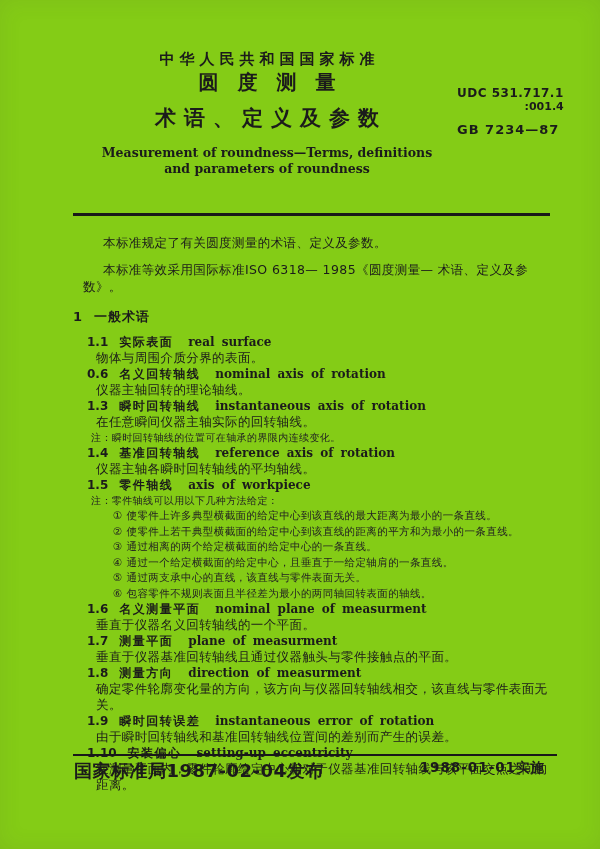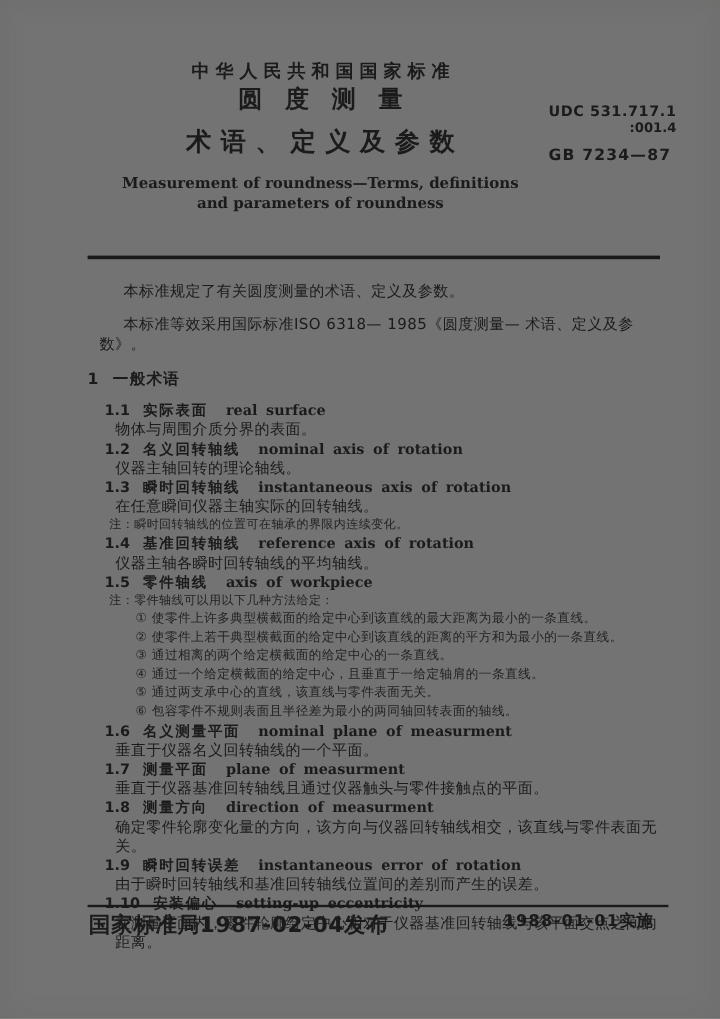--- a/index.html
+++ b/index.html
@@ -5,21 +5,21 @@
   html,body{margin:0;padding:0;}
   body{
     width:600px;height:849px;
     background:#eef0ee;
     font-family:"DejaVu Sans","Liberation Sans",sans-serif;
     color:#1b1b1b;
     -webkit-font-smoothing:antialiased;
   }
   .page{
     position:relative;width:600px;height:849px;overflow:hidden;
-    background:#737373;
+    background:#84cc16;
     box-shadow:inset 0 0 22px rgba(70,70,60,0.10);
   }
   
   .header-center{position:absolute;left:73px;top:50px;width:388px;text-align:center;}
   .org-title{font-size:15px;font-weight:bold;letter-spacing:5px;text-indent:5px;}
   .title-zh1{font-size:20px;font-weight:bold;letter-spacing:19px;text-indent:19px;white-space:nowrap;}
   .title-zh2{margin-top:8px;font-size:21px;font-weight:bold;letter-spacing:8px;text-indent:8px;white-space:nowrap;}
   .title-en{margin-top:13px;font-size:12.5px;font-weight:bold;line-height:16px;
             font-family:"DejaVu Serif","Liberation Serif",serif;}
   .udc-block{position:absolute;left:457px;top:86px;font-weight:bold;white-space:nowrap;}
@@ -84,21 +84,21 @@
     <div class="term-head">
       <span class="term-no">1.1</span><span class="term-zh">实际表面</span><span class="term-en">real surface</span>
     </div>
     <div class="term-body">
             <div class="term-def">物体与周围介质分界的表面。</div>
           </div>
   </div>
 
   <div class="term">
     <div class="term-head">
-      <span class="term-no">1.2</span><span class="term-zh">名义回转轴线</span><span class="term-en">nominal axis of rotation</span>
+      <span class="term-no">0.6</span><span class="term-zh">名义回转轴线</span><span class="term-en">nominal axis of rotation</span>
     </div>
     <div class="term-body">
             <div class="term-def">仪器主轴回转的理论轴线。</div>
           </div>
   </div>
 
   <div class="term">
     <div class="term-head">
       <span class="term-no">1.3</span><span class="term-zh">瞬时回转轴线</span><span class="term-en">instantaneous axis of rotation</span>
     </div>

